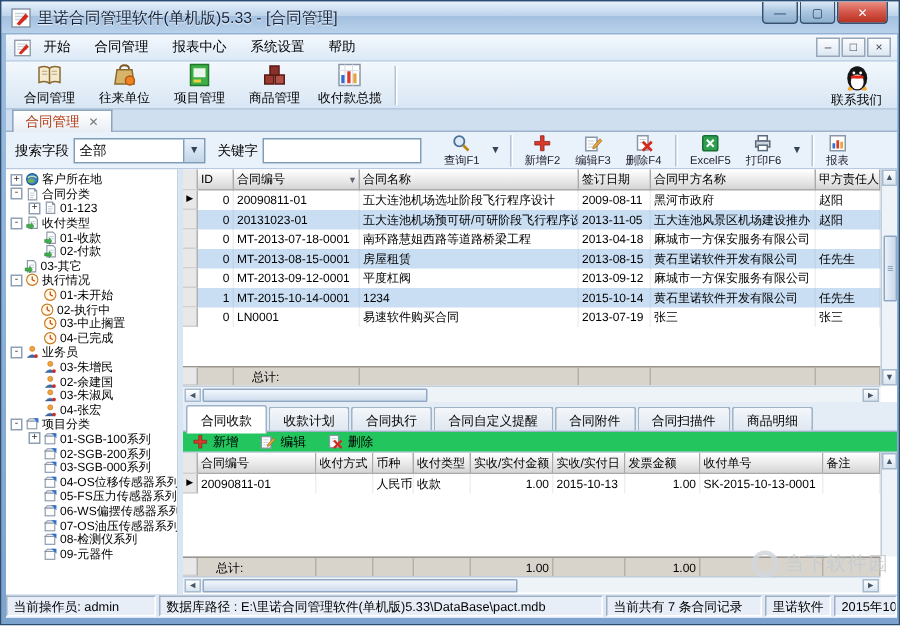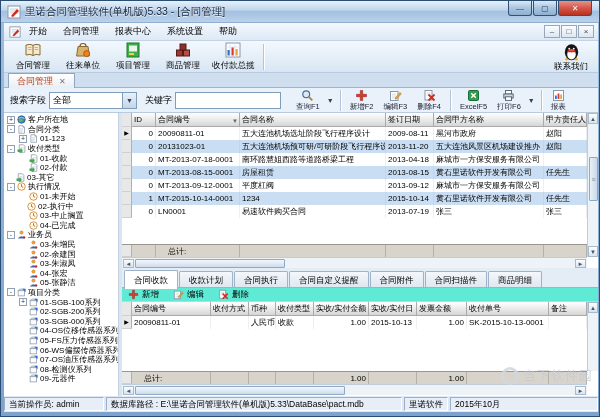--- a/index.html
+++ b/index.html
@@ -88,21 +88,21 @@
   .harrow{position:absolute;top:1px;width:11px;height:9px;background:linear-gradient(180deg,#fdfefe,#d8e4f0);border:1px solid #a8bacd;font-size:6px;line-height:8px;text-align:center;color:#456;}
   .hthumb{position:absolute;top:1px;height:9px;background:linear-gradient(180deg,#f2f7fc,#cfdced);border:1px solid #8fa8c4;border-radius:1px;}
 
   
   .dtabs{position:absolute;left:0;top:155px;width:476px;height:20px;background:#e4ecf5;border-bottom:1px solid #9eb2c8;padding-left:2px;}
   .dtab{display:inline-block;height:16px;margin-top:3px;padding:0 9px;border:1px solid #9eb2c8;border-bottom:none;
     background:linear-gradient(180deg,#f4f7fb,#dfe7f0);font-size:8.5px;line-height:16px;margin-right:1px;border-radius:2px 2px 0 0;}
   .dtab.active{background:#fff;height:19px;margin-top:1px;line-height:18px;position:relative;z-index:2;}
 
   
-  .dtoolbar{position:absolute;left:0;top:175px;width:476px;height:14px;background:#5eead4;border-bottom:1px solid #c6d2e0;display:flex;align-items:center;padding-left:6px;gap:14px;}
+  .dtoolbar{position:absolute;left:0;top:175px;width:476px;height:14px;background:#22c55e;border-bottom:1px solid #c6d2e0;display:flex;align-items:center;padding-left:6px;gap:14px;}
   .dbtn{display:inline-flex;align-items:center;gap:3px;font-size:8.5px;}
 
   .dt-wrap{position:absolute;left:0;top:189px;width:476px;height:94px;}
 
   
   .statusbar{position:absolute;left:3px;top:395px;width:594px;height:16px;background:#dde8f4;display:flex;padding-top:1px;}
   .sseg{height:14px;background:#e7eef8;border:1px solid;border-color:#9fb0c4 #fff #fff #9fb0c4;
     font-size:8.5px;line-height:12px;padding:0 4px;margin-right:2px;white-space:nowrap;overflow:hidden;}
 
   .watermark{position:absolute;right:6px;top:366px;display:flex;align-items:center;gap:4px;color:#c5cbd2;opacity:.85;pointer-events:none;}
@@ -490,31 +490,20 @@
         <div class="tree-row" style="padding-left:15px">
           <span class="expander none"></span>
           <span class="icon" style="width:9px;height:9px">
             <svg viewBox="0 0 12 12">
               <circle cx="6" cy="3.4" r="2.3" fill="#f2a13c" stroke="#b06a10" stroke-width=".4"></circle>
               <path d="M1.6 11 Q6 6.2 10.4 11 Z" fill="#3a6ab0" stroke="#24477c" stroke-width=".4"></path>
               <circle cx="9.4" cy="9.8" r="1.6" fill="#d42a1e"></circle>
             </svg>
           </span>
           <span class="tree-label">04-张宏</span>
-        </div>
-        <div class="tree-row" style="padding-left:15px">
-          <span class="expander none"></span>
-          <span class="icon" style="width:9px;height:9px">
-            <svg viewBox="0 0 12 12">
-              <circle cx="6" cy="3.4" r="2.3" fill="#f2a13c" stroke="#b06a10" stroke-width=".4"></circle>
-              <path d="M1.6 11 Q6 6.2 10.4 11 Z" fill="#3a6ab0" stroke="#24477c" stroke-width=".4"></path>
-              <circle cx="9.4" cy="9.8" r="1.6" fill="#d42a1e"></circle>
-            </svg>
-          </span>
-          <span class="tree-label">05-张静洁</span>
         </div>
         <div class="tree-row" style="padding-left:3px">
           <span class="expander">-</span>
           <span class="icon" style="width:9px;height:9px">
             <svg viewBox="0 0 12 12">
               <rect x="1.5" y="3.5" width="8.5" height="7" fill="#fdfdfd" stroke="#8a97a8"></rect>
               <path d="M1.5 3.5 L3.5 1.5 H10 L10 3.5 Z" fill="#e8eef6" stroke="#8a97a8"></path>
               <path d="M7 1 L11.5 1 L11.5 5.5 L9.2 3.2 Z" fill="#2f6fd0"></path>
             </svg>
           </span>
@@ -640,21 +629,21 @@
               <span class="gc" style="width:146px">五大连池机场选址阶段飞行程序设计</span>
               <span class="gc" style="width:48px">2009-08-11</span>
               <span class="gc" style="width:110px">黑河市政府</span>
               <span class="gc" style="width:43px">赵阳</span>
             </div>
             <div class="gr alt">
               <span class="selcell"></span>
               <span class="gc num" style="width:24px">0</span>
               <span class="gc" style="width:84px">20131023-01</span>
               <span class="gc" style="width:146px">五大连池机场预可研/可研阶段飞行程序设计</span>
-              <span class="gc" style="width:48px">2013-11-20</span>
+              <span class="gc" style="width:48px">2013-11-05</span>
               <span class="gc" style="width:110px">五大连池风景区机场建设推办</span>
               <span class="gc" style="width:43px">赵阳</span>
             </div>
             <div class="gr">
               <span class="selcell"></span>
               <span class="gc num" style="width:24px">0</span>
               <span class="gc" style="width:84px">MT-2013-07-18-0001</span>
               <span class="gc" style="width:146px">南环路慧姐西路等道路桥梁工程</span>
               <span class="gc" style="width:48px">2013-04-18</span>
               <span class="gc" style="width:110px">麻城市一方保安服务有限公司</span>
@@ -802,17 +791,18 @@
   </div>
 
   <div class="watermark">
     <span class="ring"></span>
     <span class="wtext">当下软件园</span>
   </div>
 
   <div class="statusbar">
     <span class="sseg" style="width:100px">当前操作员: admin</span>
     <span class="sseg" style="width:296px">数据库路径 : E:\里诺合同管理软件(单机版)5.33\DataBase\pact.mdb</span>
+    <span class="sseg" style="width:104px">当前共有 7 条合同记录</span>
     <span class="sseg" style="width:44px">里诺软件</span>
     <span class="sseg" style="flex:1;margin-right:0">2015年10月</span>
   </div>
 
 </div>
 
 </body></html>

